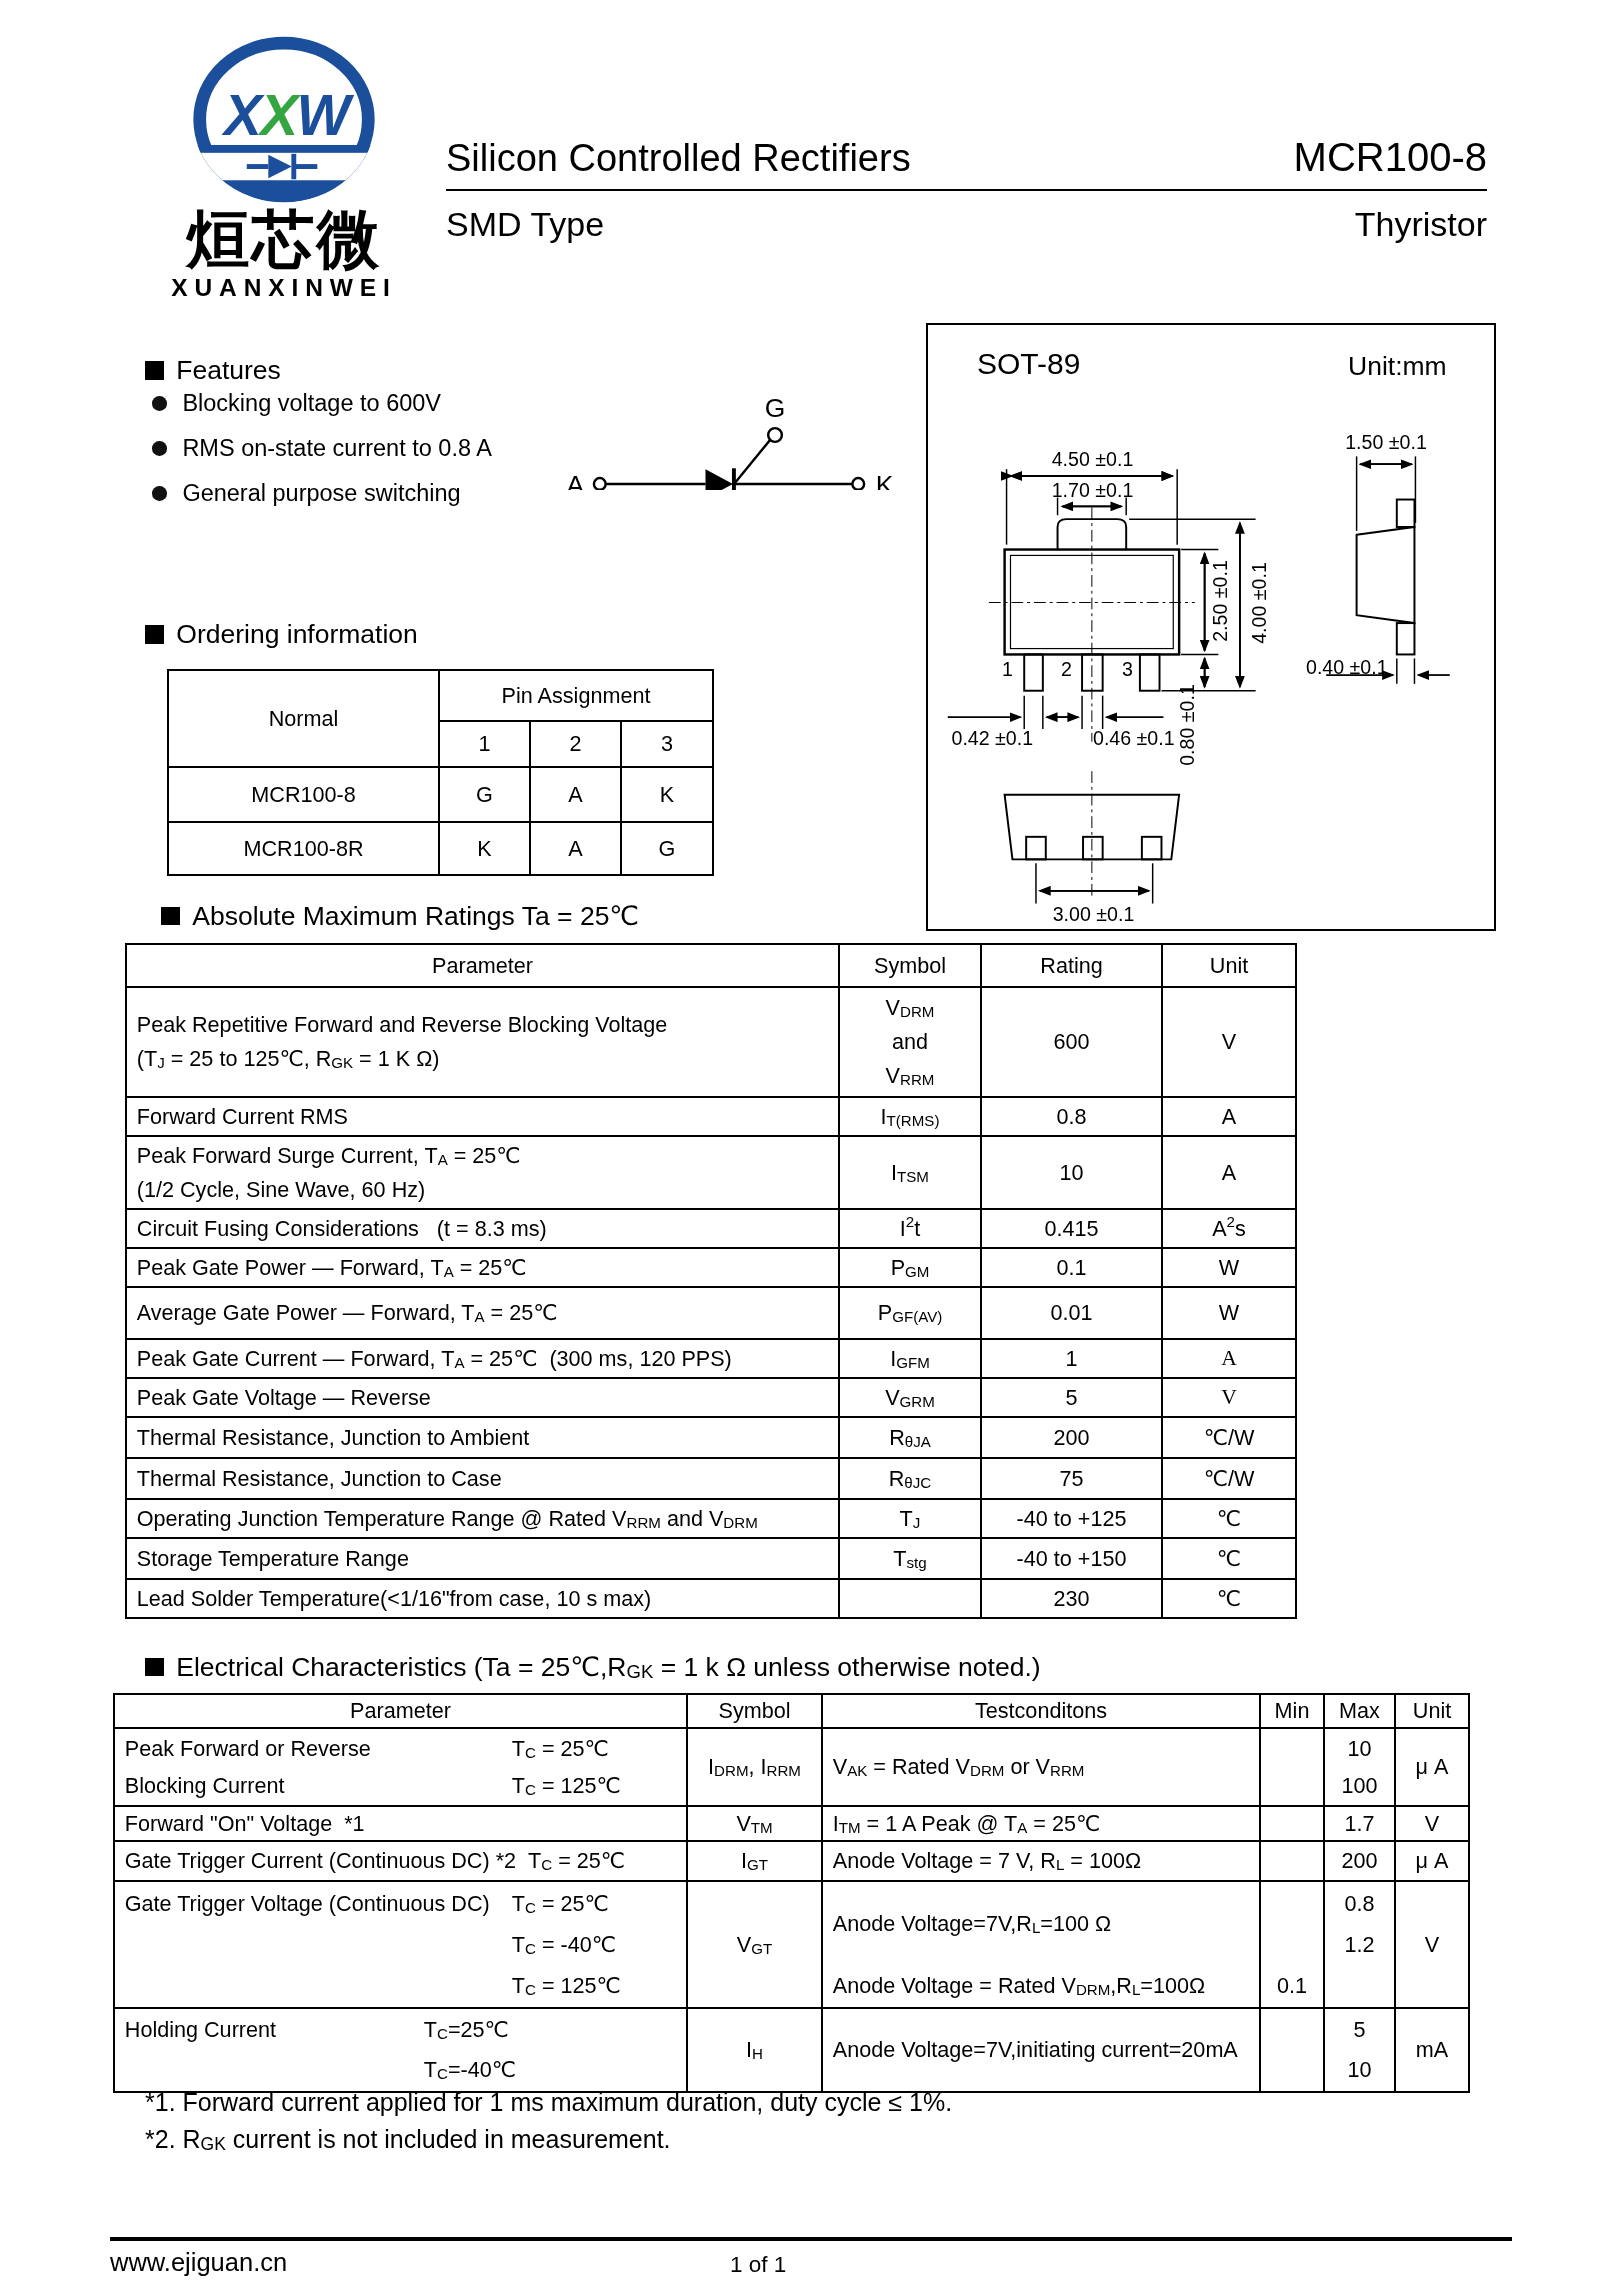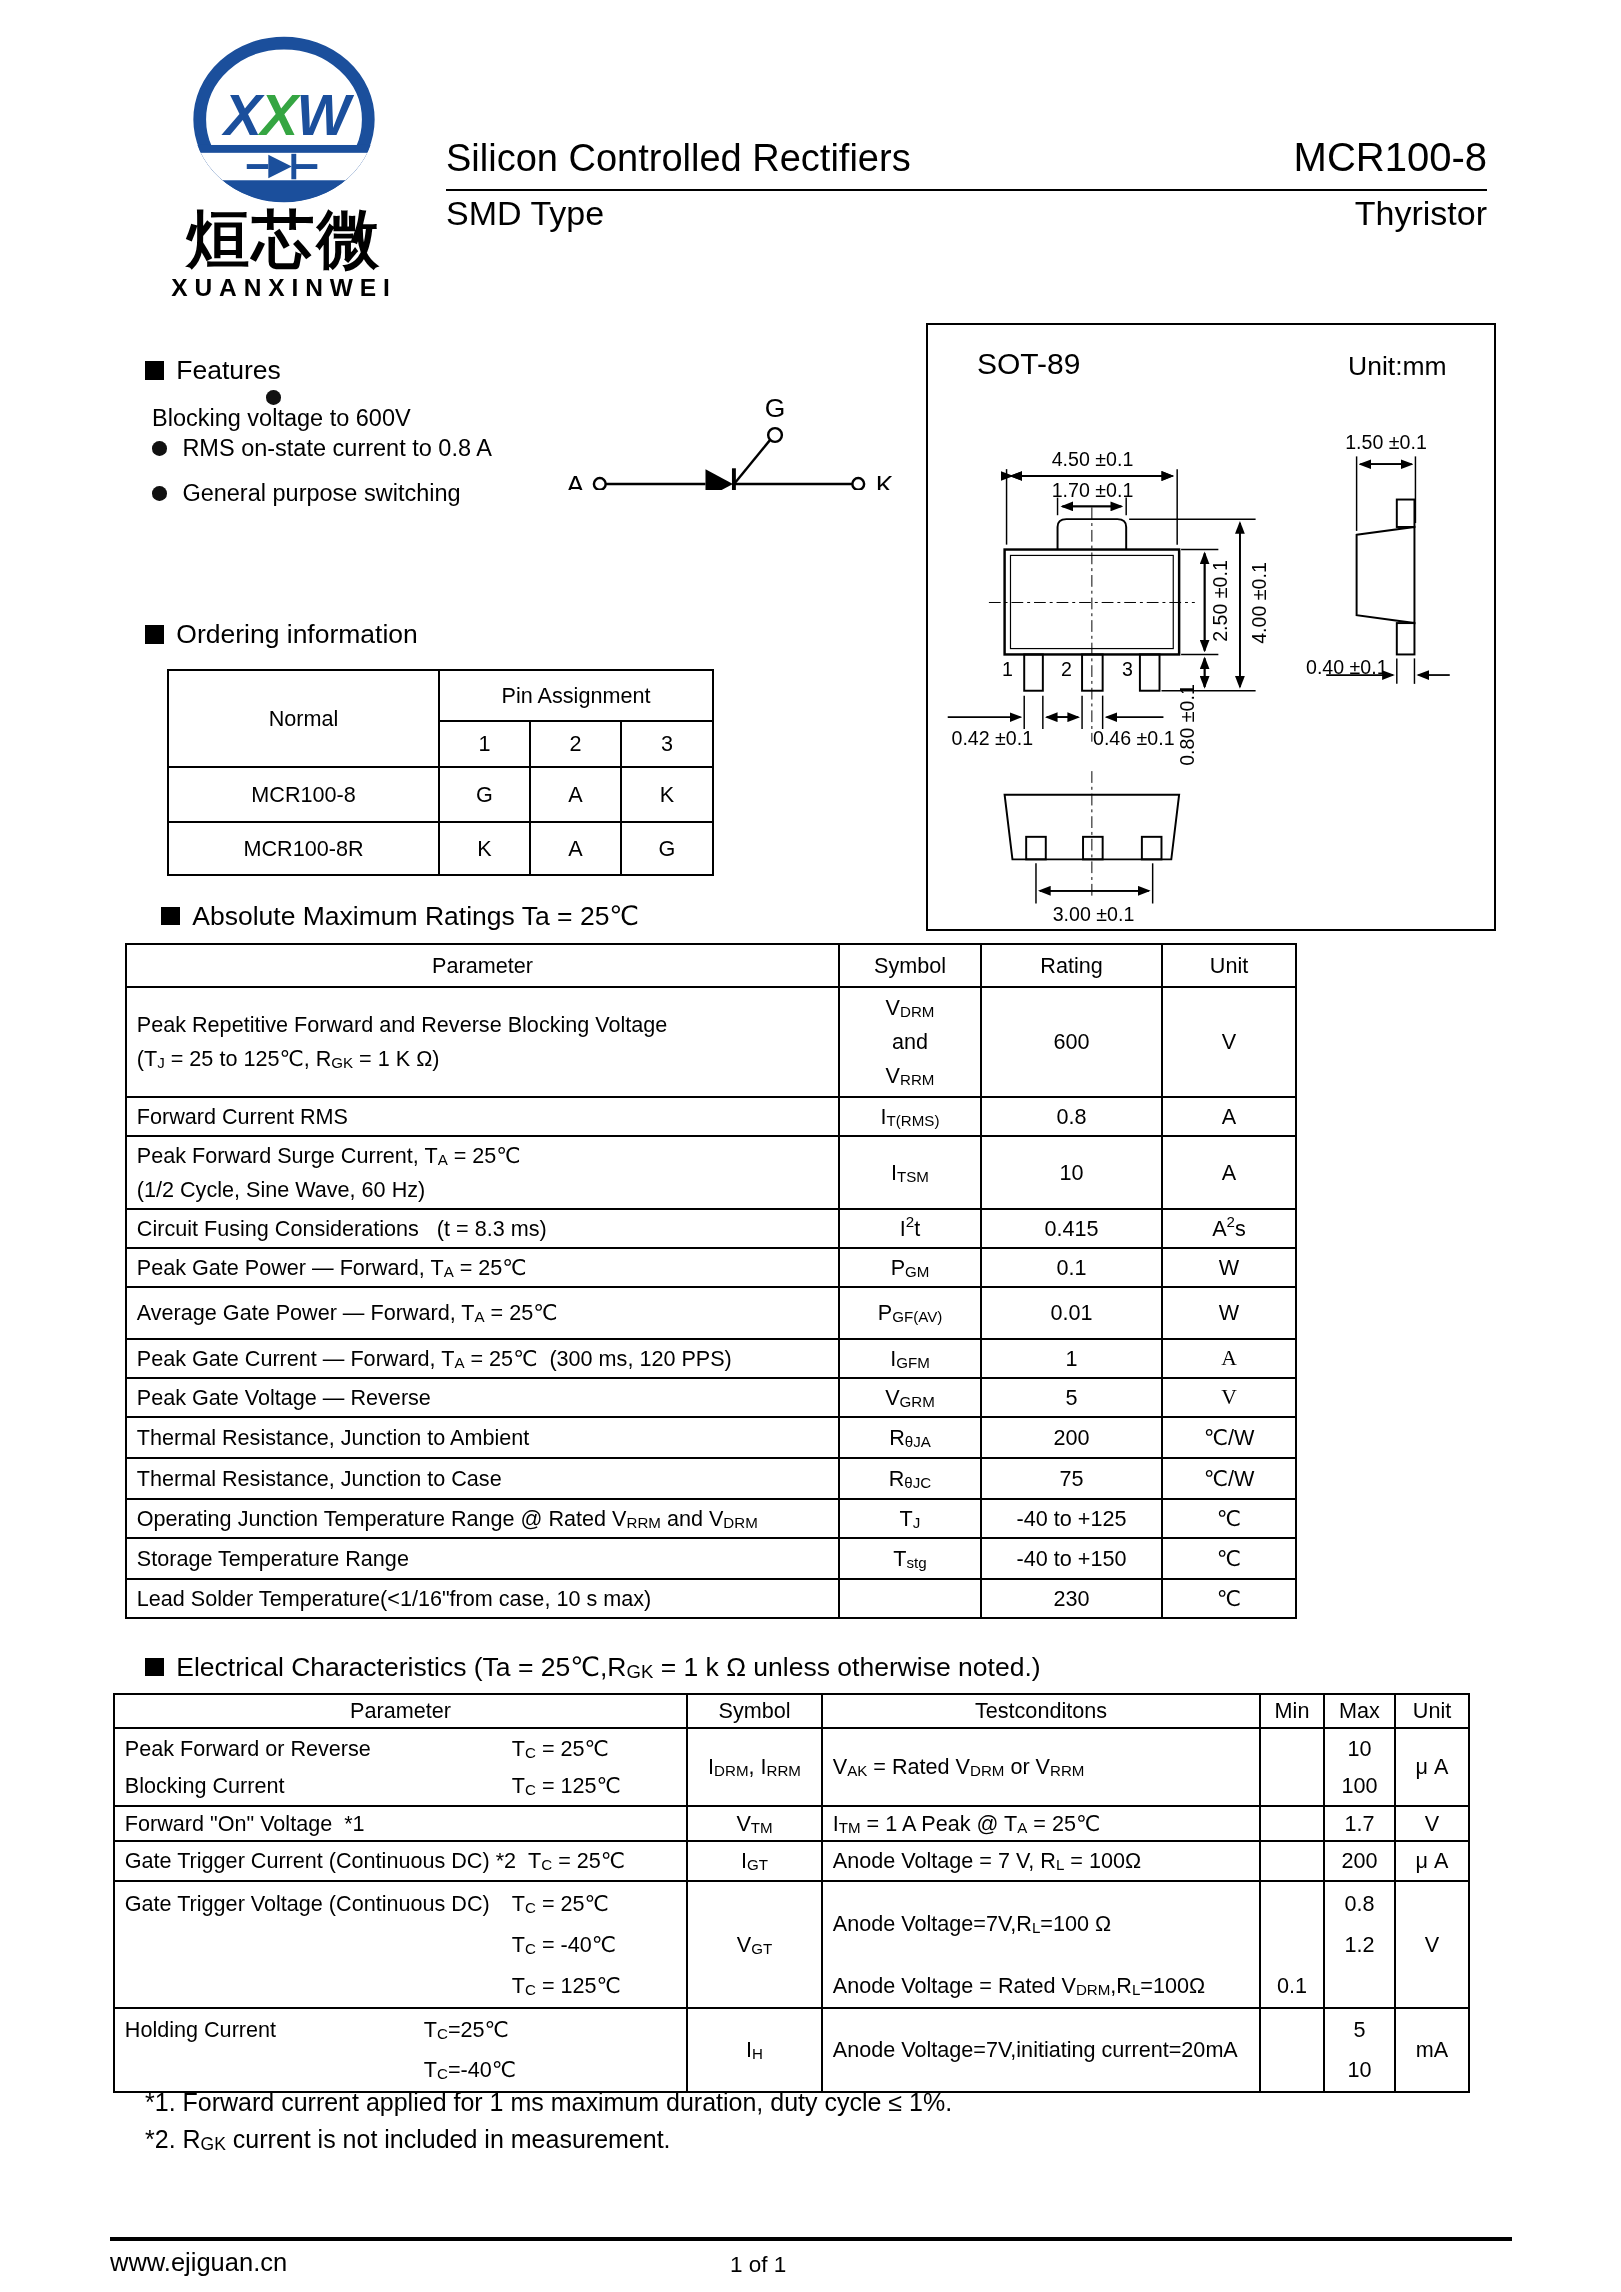--- a/index.html
+++ b/index.html
@@ -12,21 +12,21 @@
   
   .logo{left:137px;top:35px;width:294px;text-align:center;}
   .logo svg{display:block;margin:0 auto;}
   .logo-cn{font-size:63px;font-weight:bold;letter-spacing:2px;line-height:1.05;margin-top:2px;}
   .logo-py{font-size:24.5px;font-weight:bold;letter-spacing:6.9px;margin-top:2px;}
   .titleblock{left:446px;top:135px;width:1041px;}
   .t-row1{display:flex;justify-content:space-between;align-items:flex-end;}
   .t-main{font-size:38px;}
   .t-part{font-size:40px;}
   .t-rule{border-top:2.9px solid #000;margin-top:8.8px;}
-  .t-row2{display:flex;justify-content:space-between;margin-top:3px;}
+  .t-row2{display:flex;justify-content:space-between;margin-top:14px;}
   .t-smd,.t-thy{font-size:34px;}
 
   
   .sec-h{display:flex;align-items:center;font-size:26.5px;}
   .sq{width:18.6px;height:18.6px;background:#000;margin-right:12.7px;flex:0 0 auto;}
 
   
   .feat-item{position:absolute;display:flex;align-items:center;font-size:23.5px;white-space:nowrap;}
   .dot{width:14.7px;height:14.7px;border-radius:50%;background:#111;margin-right:15.7px;flex:0 0 auto;}
 
@@ -106,21 +106,21 @@
     <div class="t-row2">
       <span class="t-smd">SMD Type</span>
       <span class="t-thy">Thyristor</span>
     </div>
   </div>
 
   <div class="abs sec-h" style="left:145px;top:355px;">
     <span class="sq"></span>
     <span>Features</span>
   </div>
-  <div class="feat-item" style="left:152px;top:390px;flex-direction:column;">
+  <div class="feat-item" style="left:152px;top:390px;">
     <span class="dot"></span>
     <span>Blocking voltage to 600V</span>
   </div>
   <div class="feat-item" style="left:152px;top:435px;">
     <span class="dot"></span>
     <span>RMS on-state current to 0.8 A</span>
   </div>
   <div class="feat-item" style="left:152px;top:480px;">
     <span class="dot"></span>
     <span>General purpose switching</span>

